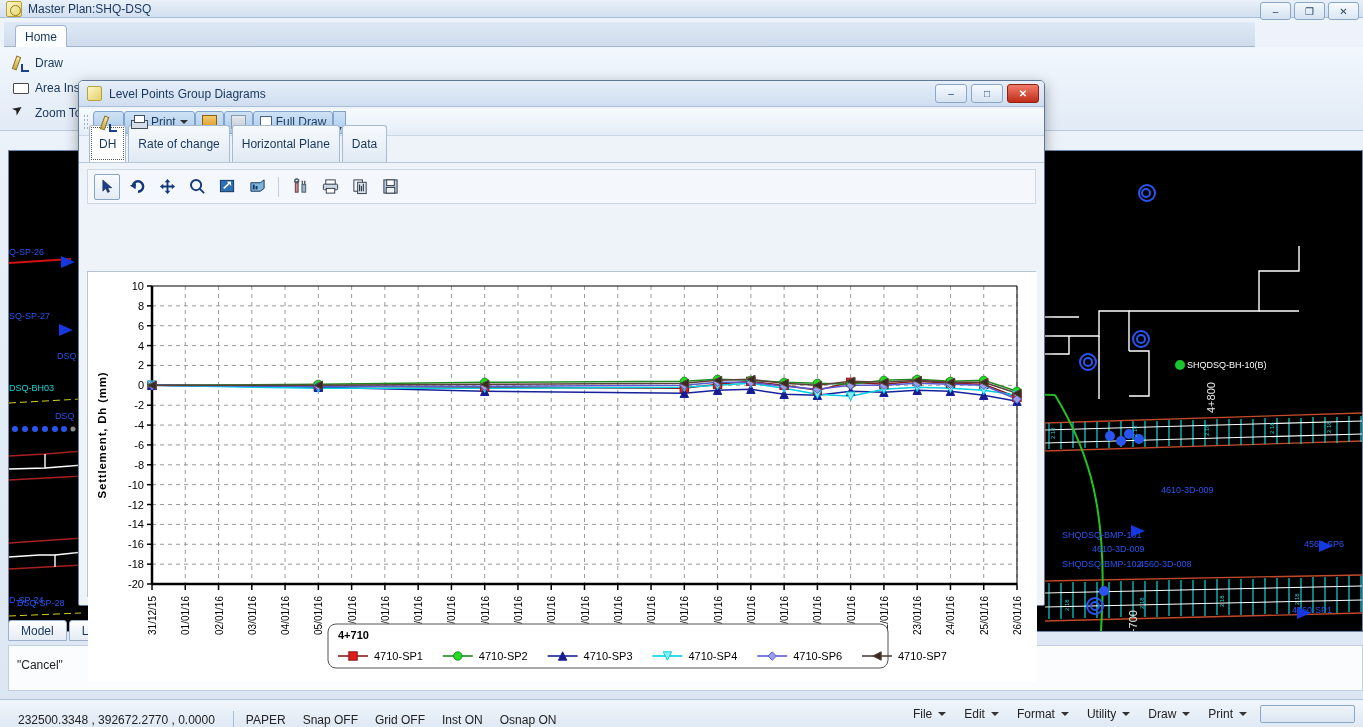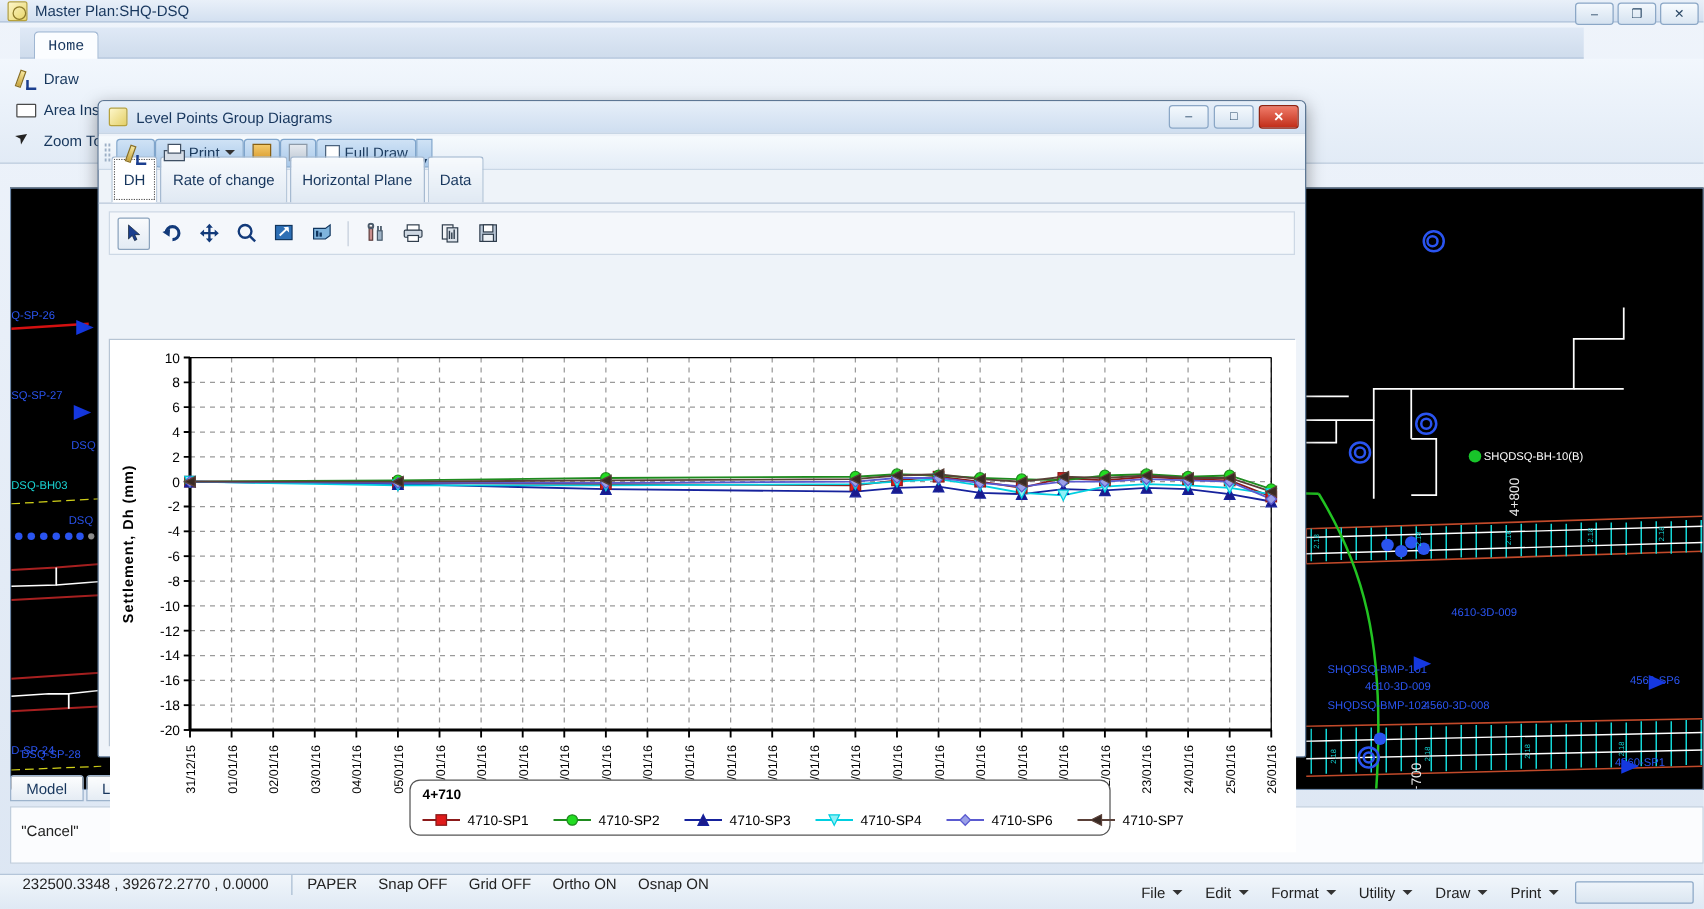--- a/index.html
+++ b/index.html
@@ -37,24 +37,23 @@
   .wbtn{
     width:31px;height:18px;border:1px solid #8ba7c6;border-radius:3px;
     background:linear-gradient(#f3f8fd,#d5e2f0);
     display:flex;align-items:center;justify-content:center;
     font-size:10px;color:#2a4866;
   }
   .wbtn.close{ background:linear-gradient(#f7fbfe,#dbe7f3); }
 
   
   #ribbon-tabs{
-    position:absolute; left:16px; top:22px; width:1251px; height:25px;
+    position:absolute; left:4px; top:22px; width:1251px; height:25px;
     background:linear-gradient(#dfe9f6,#cfdcec);
     border-bottom:1px solid #9fb6d2;
-    font-family:Liberation Mono, monospace;
   }
   #tab-home{
     position:absolute; left:11px; top:3px; width:52px;height:23px;
     background:#fbfdff; border:1px solid #9fb6d2; border-bottom:none;
     border-radius:4px 4px 0 0;
     display:flex;align-items:center;justify-content:center;
     font-size:12px; color:#17365d;
   }
 
   
@@ -159,21 +158,21 @@
     position:absolute; left:8px; top:645px; width:1355px;height:46px;
     background:#fbfcfe; border:1px solid #c0cedd;
   }
   #cmdline .cmdtext{ padding:12px 0 0 8px; font-size:12px; color:#222; }
 
   
   #statusbar{
     position:absolute; left:0; top:699px; width:1363px; height:28px;
     background:linear-gradient(#f1f6fb,#dfe9f4);
     border-top:1px solid #b4c5d9;
-    display:flex; align-items:flex-start;
+    display:flex; align-items:flex-end;
   }
   #coords{ padding-left:18px; font-size:12px; color:#222; }
   #status-divider{ width:1px;height:16px;background:#a9bdd2;margin:0 12px 0 18px; }
   .sitem{ font-size:12px; color:#222; margin-right:17px; }
   #status-menus{ position:absolute; right:8px; top:4px; display:flex; align-items:center; gap:0; }
   .smenu{ display:flex;align-items:center;gap:6px; padding:0 9px; font-size:12px;color:#222; height:20px;}
   .caret{ width:0;height:0;border-left:4px solid transparent;border-right:4px solid transparent;border-top:4px solid #333; }
   #status-box{ width:95px;height:18px;border:1px solid #8ba7c6;background:linear-gradient(#eef4fa,#dbe6f1); border-radius:2px; margin-left:4px;}
 
   
@@ -544,21 +543,21 @@
   <div id="cmdline">
     <div class="cmdtext">"Cancel"</div>
   </div>
 
   <div id="statusbar">
     <span id="coords">232500.3348 , 392672.2770 , 0.0000</span>
     <div id="status-divider"></div>
     <span class="sitem">PAPER</span>
     <span class="sitem">Snap OFF</span>
     <span class="sitem">Grid OFF</span>
-    <span class="sitem">Ortho ON</span>
+    <span class="sitem">Inst ON</span>
     <span class="sitem">Osnap ON</span>
 
     <div id="status-menus">
       <div class="smenu">
         <span>File</span>
         <span class="caret"></span>
       </div>
       <div class="smenu">
         <span>Edit</span>
         <span class="caret"></span>

